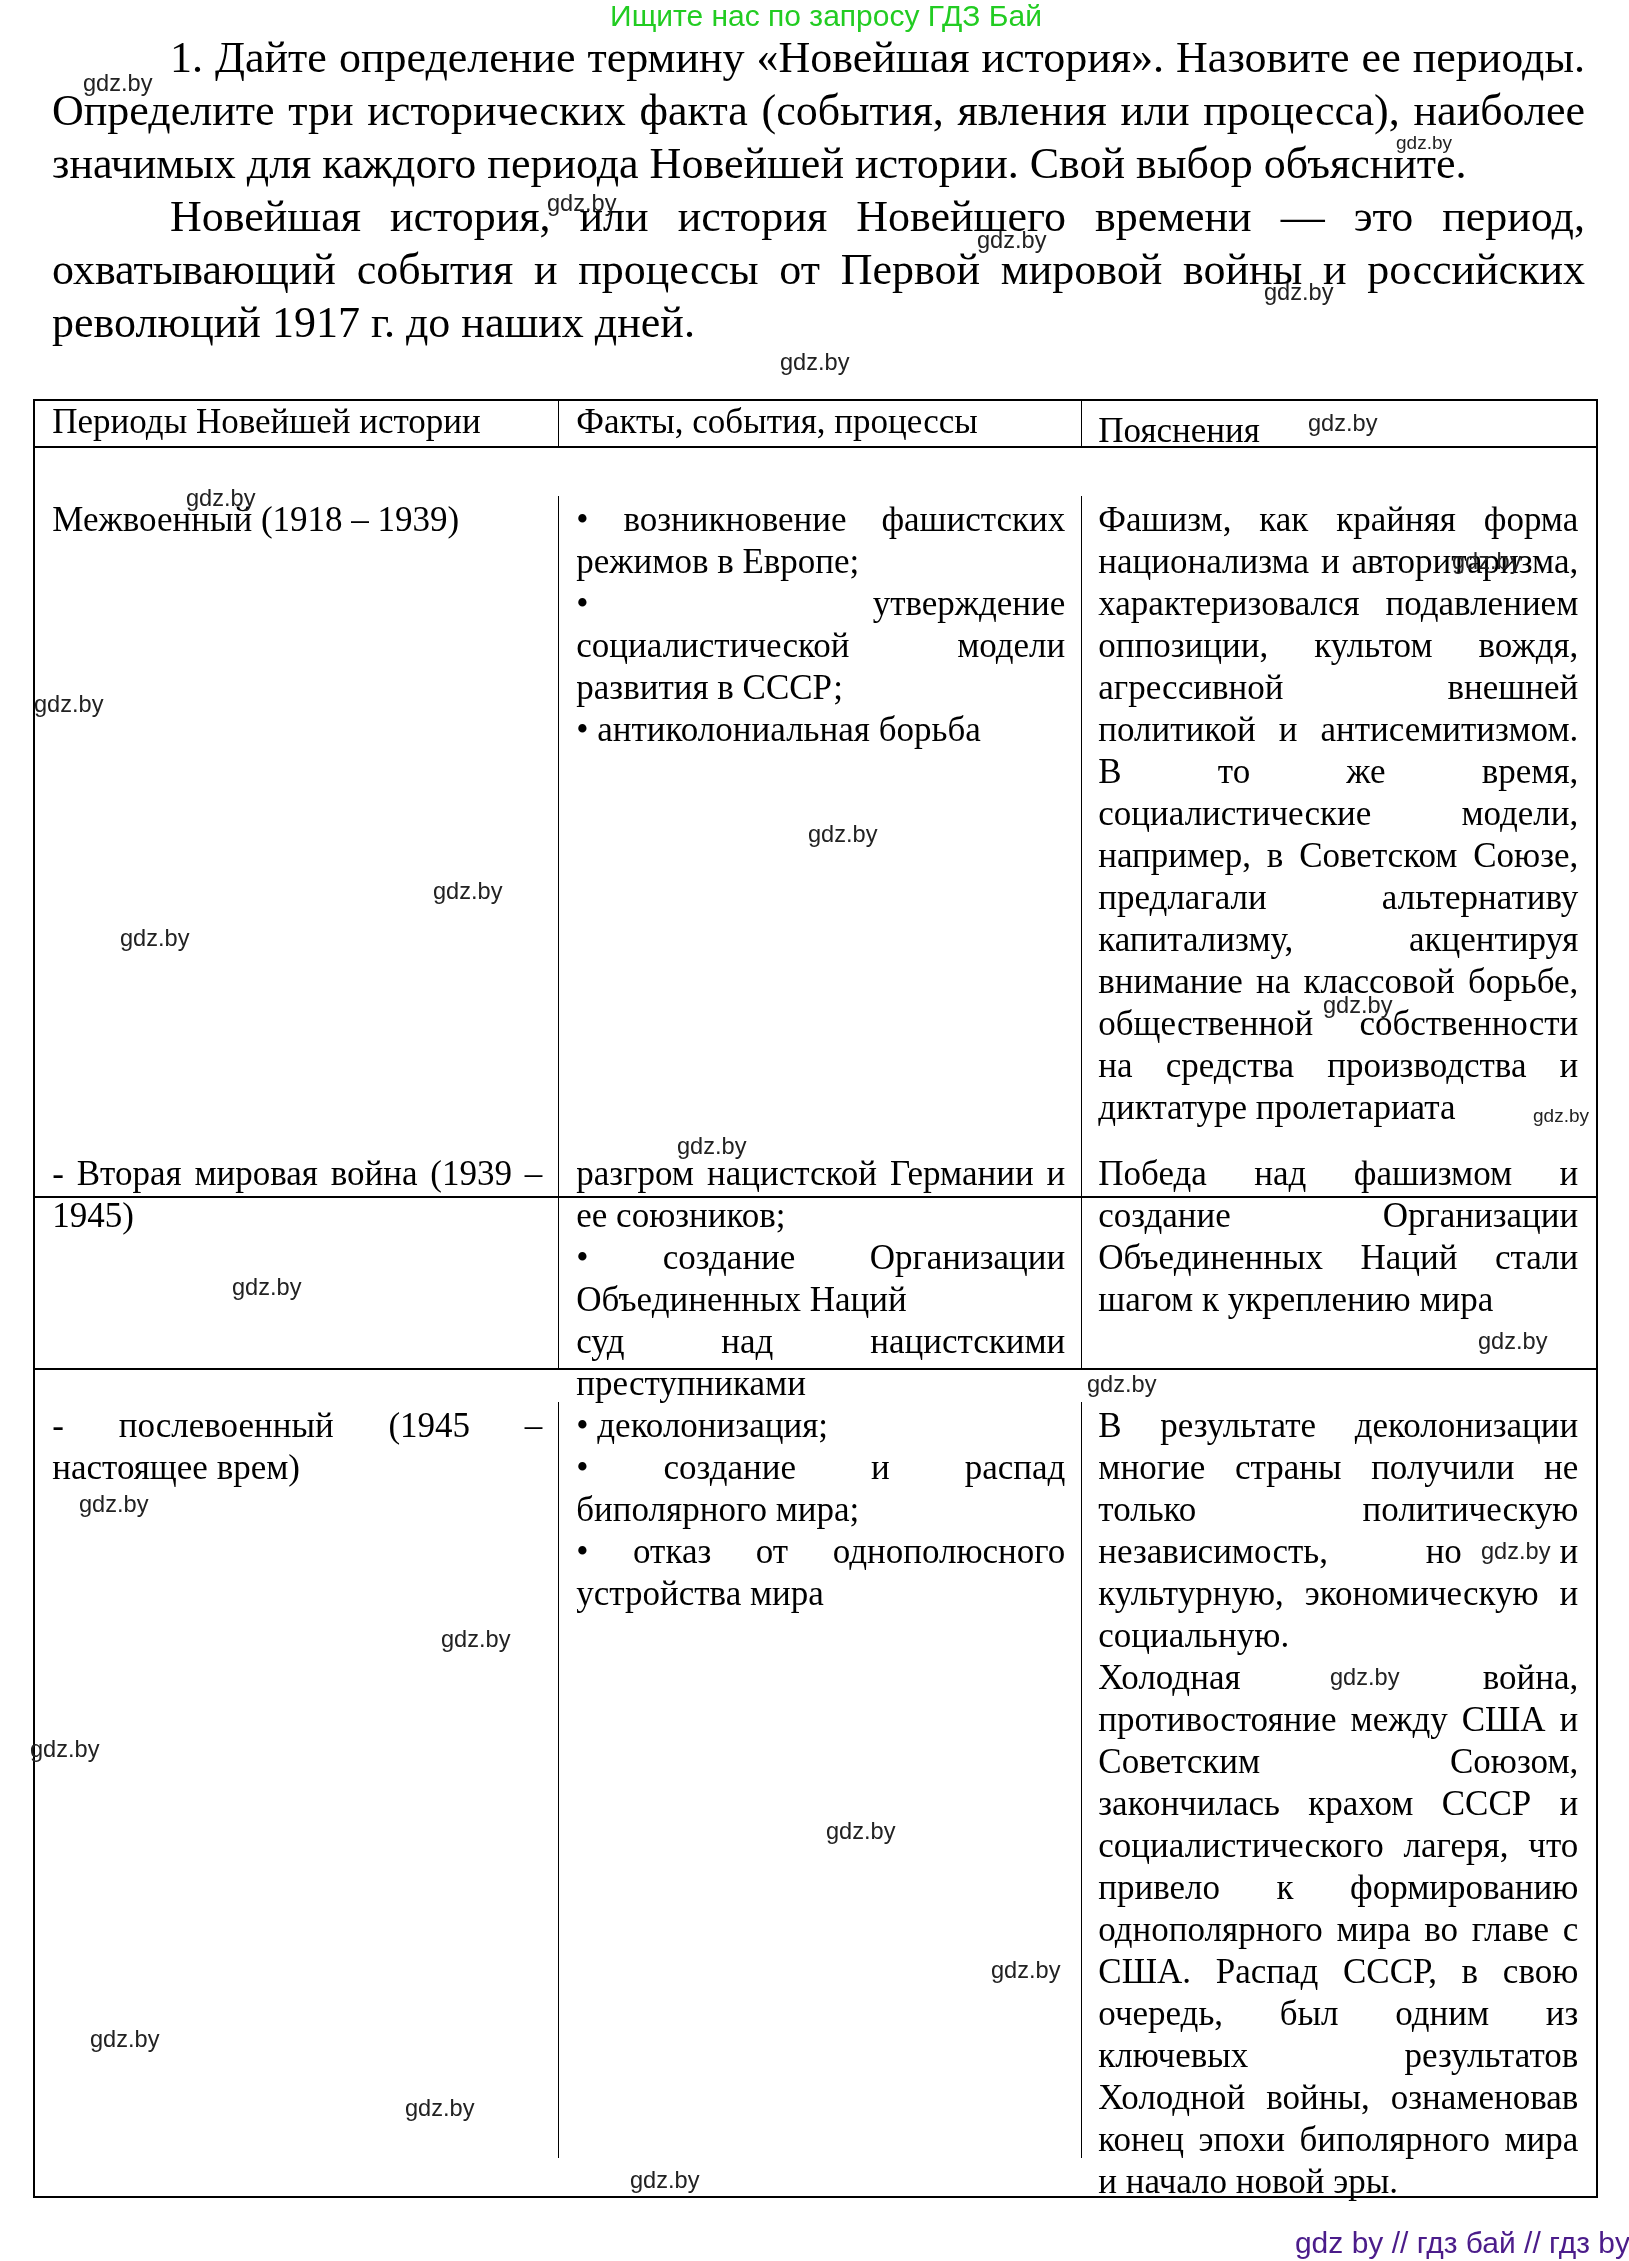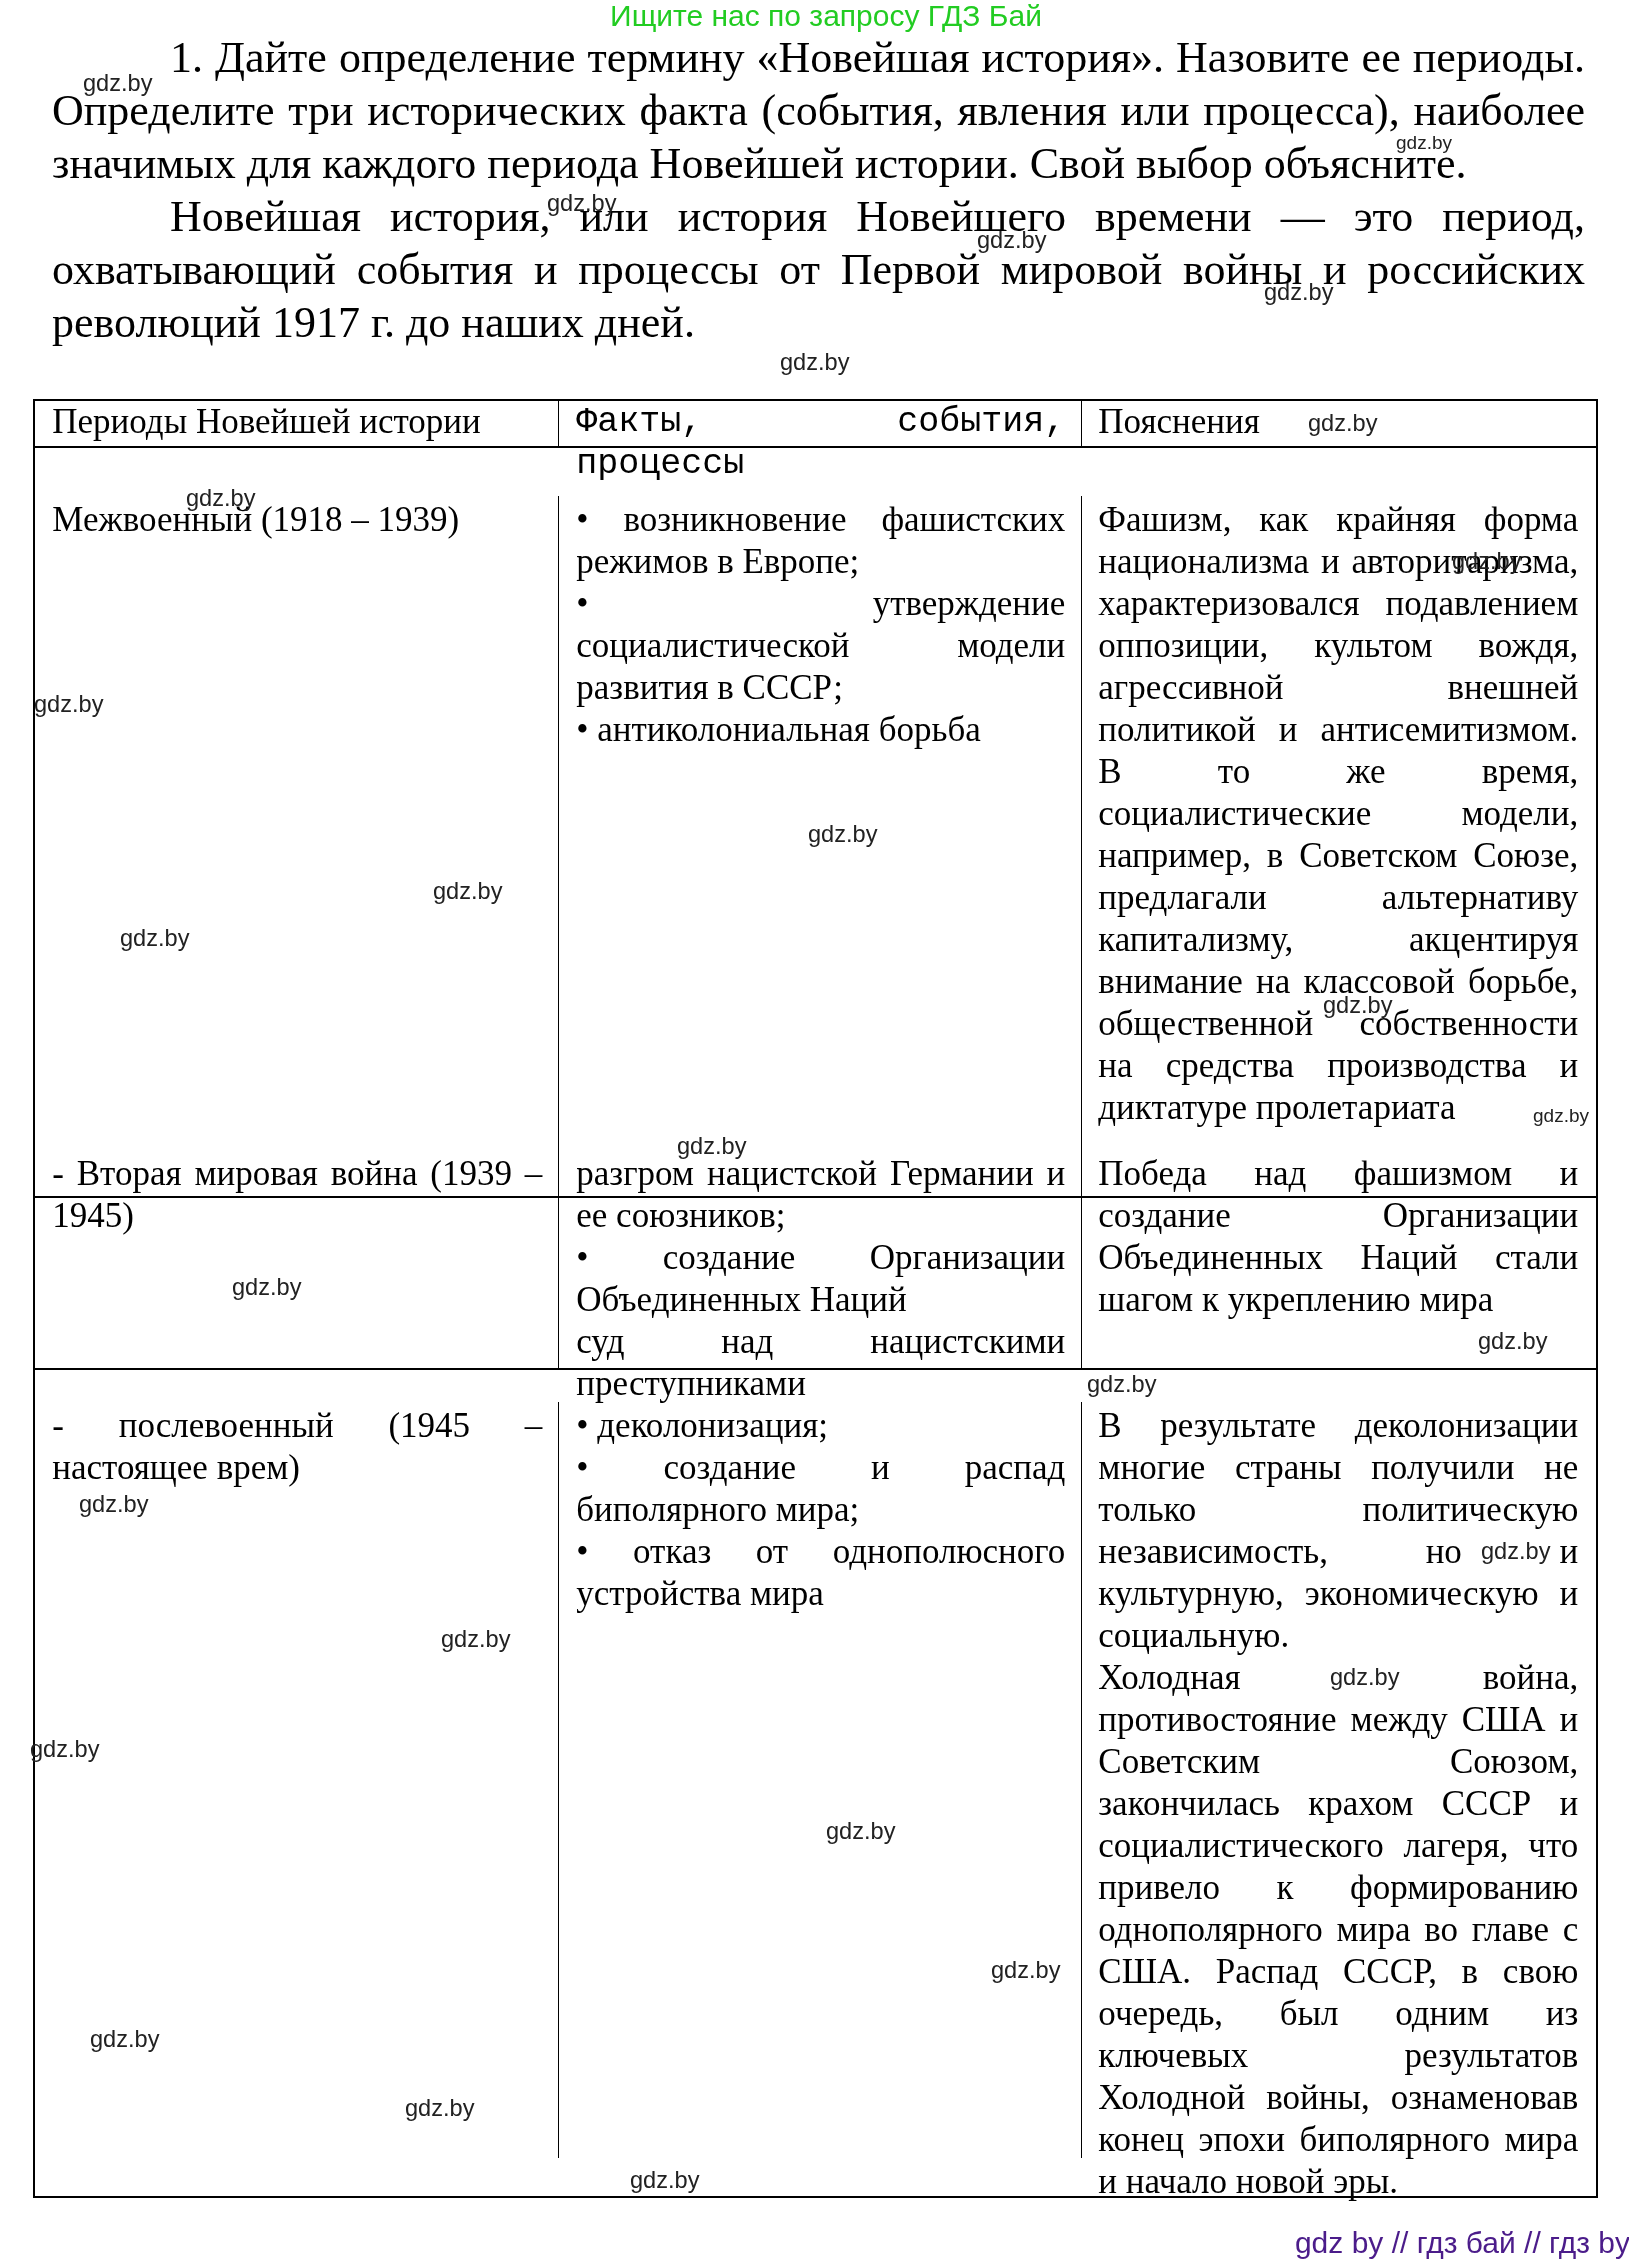--- a/index.html
+++ b/index.html
@@ -35,22 +35,22 @@
 
 <div class="intro">
   <p>1. Дайте определение термину «Новейшая история». Назовите ее периоды. Определите три исторических факта (события, явления или процесса), наиболее значимых для каждого периода Новейшей истории. Свой выбор объясните.</p>
   <p>Новейшая история, или история Новейшего времени — это период, охватывающий события и процессы от Первой мировой войны и российских революций 1917 г. до наших дней.</p>
 </div>
 
 <div class="table">
 
   <div class="row" style="top:0; height:47px;">
     <div class="cell c1" style="padding-top:0;">Периоды Новейшей истории</div>
-    <div class="cell c2" style="padding-top:0;font-family:Liberation Mono, monospace;">Факты, события, процессы</div>
-    <div class="cell c3" style="padding-top:0;">Пояснения</div>
+    <div class="cell c2" style="padding-top:0;">Факты, события, процессы</div>
+    <div class="cell c3" style="padding-top:9px;">Пояснения</div>
   </div>
 
   <div class="row" style="top:47px; height:702px;margin-top:48px;">
     <div class="cell c1">
       <span class="line">Межвоенный (1918 – 1939)</span>
     </div>
     <div class="cell c2">
       <span class="para">• возникновение фашистских режимов в Европе;</span>
       <span class="para">• утверждение социалистической модели развития в СССР;</span>
       <span class="para">• антиколониальная борьба</span>

